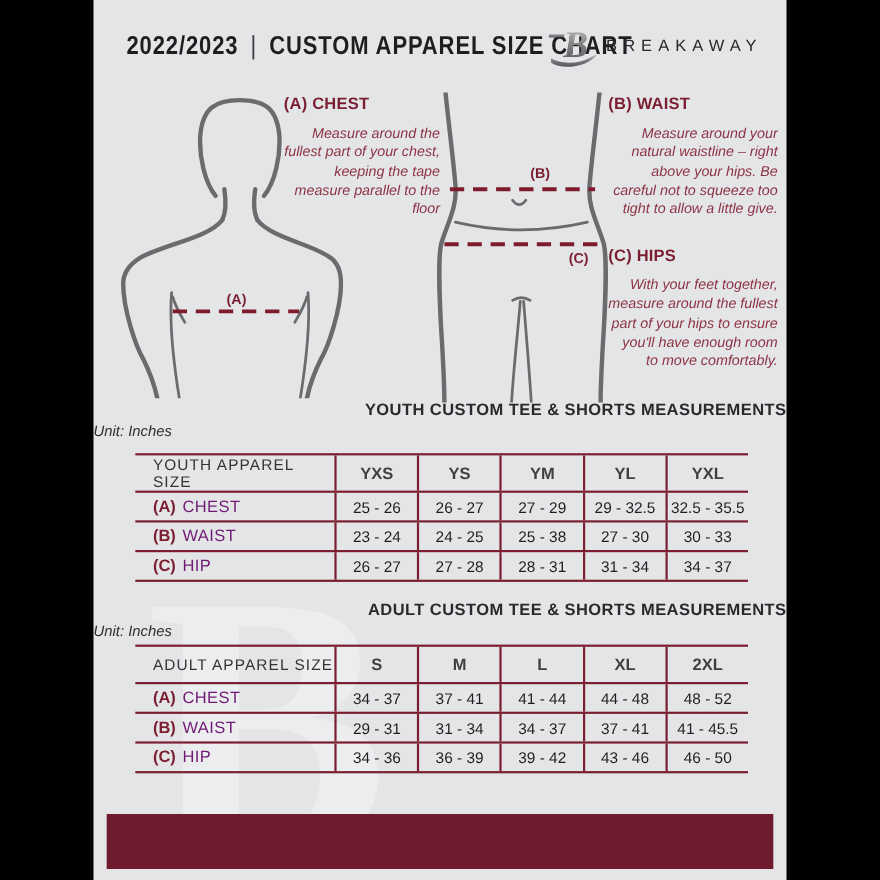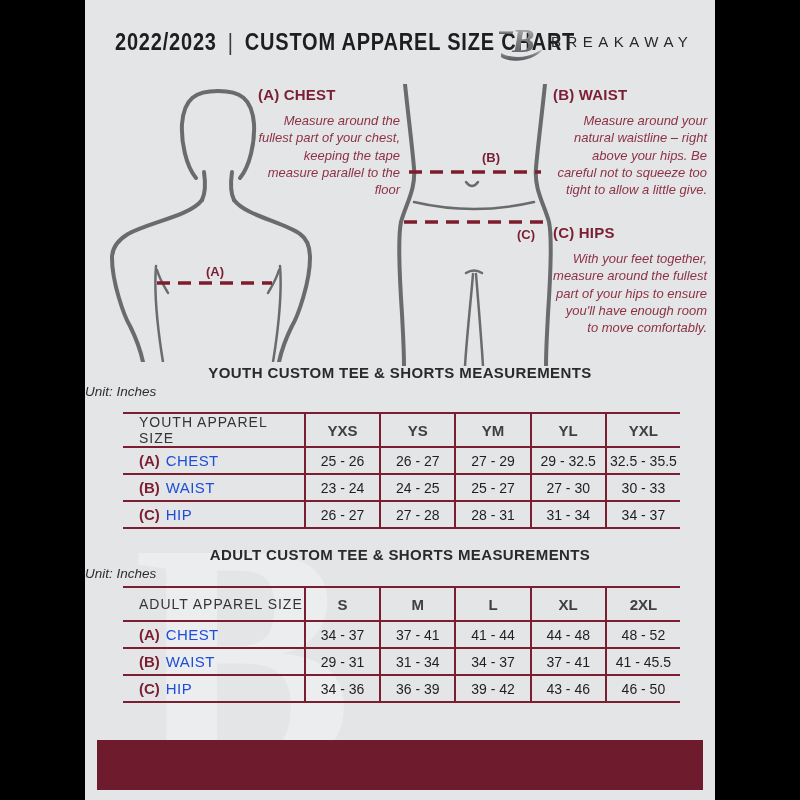--- a/index.html
+++ b/index.html
@@ -34,39 +34,39 @@
 
   
   .fig-left{left:25px;top:86px;}
   .fig-right{left:311px;top:84px;}
   .body-line{stroke:#6a6b6d;fill:none;stroke-linecap:round;stroke-linejoin:round;}
   .w4{stroke-width:4px;} .w25{stroke-width:2.5px;}
   .dash{stroke:#7e1c2e;stroke-width:3.5px;fill:none;stroke-dasharray:13 8;}
   .diag-label{font-family:"Liberation Sans",sans-serif;font-size:13px;font-weight:700;fill:#7b1e31;}
 
   
-  .section-title{left:0;width:630px;text-align:center;font-size:15px;font-weight:700;
+  .section-title{left:0;width:630px;text-align:right;font-size:15px;font-weight:700;
     color:#2a2a2c;letter-spacing:.4px;}
   .unit{left:0;width:630px;text-align:left;font-size:13.5px;font-style:italic;color:#2e2e30;}
   #youthTitle{top:364px;} #youthUnit{top:384px;}
   #adultTitle{top:546px;} #adultUnit{top:566px;}
 
   
   .size-table{left:38px;width:557px;border-top:2px solid #7b1e31;border-bottom:2px solid #7b1e31;}
   #youthTable{top:412px;} #adultTable{top:586px;}
   .t-row{display:grid;grid-template-columns:181px 1fr 1fr 1fr 1fr 1fr;height:25px;}
   .t-row.head{height:32px;}
   .t-row + .t-row{border-top:2px solid #7b1e31;}
   .cell{display:flex;align-items:center;justify-content:center;font-size:14px;color:#1f1f21;
     border-left:2px solid #7b1e31;}
   .cell.first{border-left:none;justify-content:flex-start;padding-left:16px;}
   .head .cell{font-weight:700;font-size:15px;color:#404040;}
   .head .cell.first{font-weight:400;font-size:14px;letter-spacing:1px;color:#343436;}
   .row-key{color:#7b1e31;font-weight:700;margin-right:6px;font-size:15px;}
-  .row-label{font-size:15px;letter-spacing:.4px;color:#1d4ed8;}
+  .row-label{font-size:15px;letter-spacing:.4px;color:#701a75;}
 
   
   .footer-bar{position:absolute;left:12px;top:740px;width:606px;height:50px;background:#6f1b2e;z-index:3;}
   .watermark{
     position:absolute;left:48px;top:518px;z-index:0;font-family:"Liberation Serif",serif;
     font-weight:700;font-size:330px;line-height:.85;color:#f4f5f7;opacity:.5;user-select:none;
   }
 </style>
 </head>
 <body>
@@ -159,21 +159,21 @@
       <div class="cell">29 - 32.5</div>
       <div class="cell">32.5 - 35.5</div>
     </div>
     <div class="t-row">
       <div class="cell first">
         <span class="row-key">(B)</span>
         <span class="row-label">WAIST</span>
       </div>
       <div class="cell">23 - 24</div>
       <div class="cell">24 - 25</div>
-      <div class="cell">25 - 27</div>
+      <div class="cell">25 - 38</div>
       <div class="cell">27 - 30</div>
       <div class="cell">30 - 33</div>
     </div>
     <div class="t-row">
       <div class="cell first">
         <span class="row-key">(C)</span>
         <span class="row-label">HIP</span>
       </div>
       <div class="cell">26 - 27</div>
       <div class="cell">27 - 28</div>

